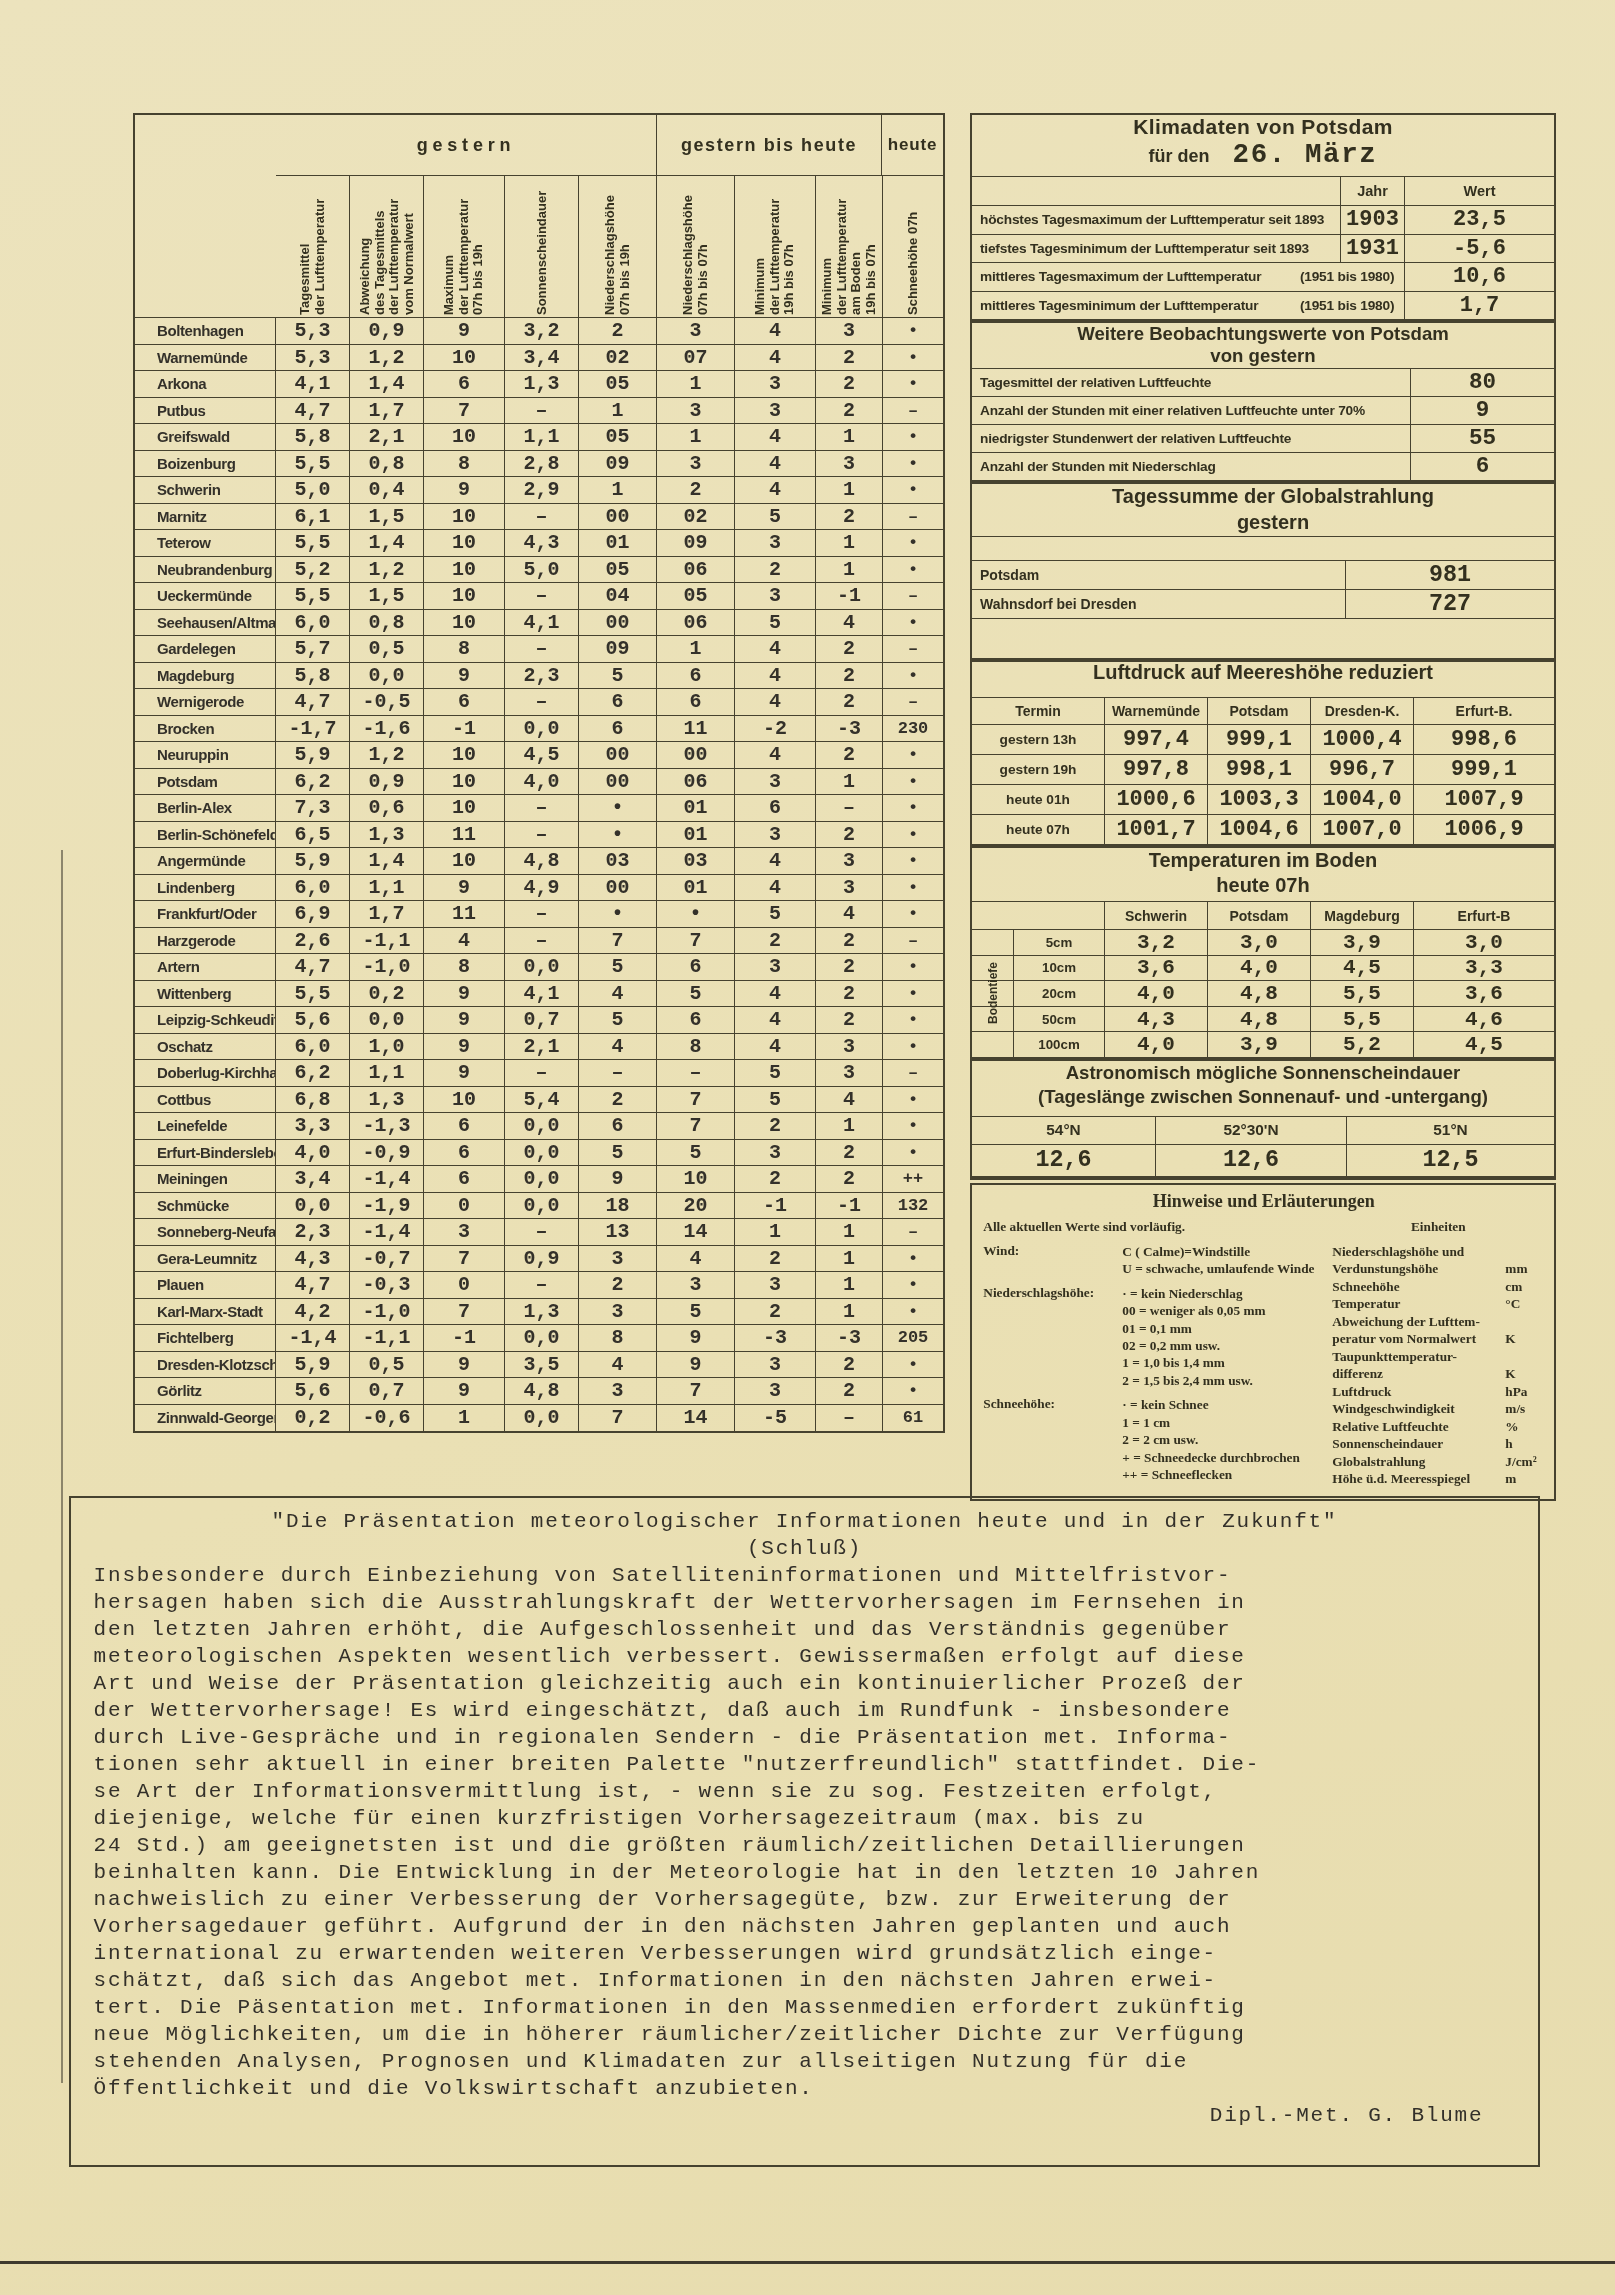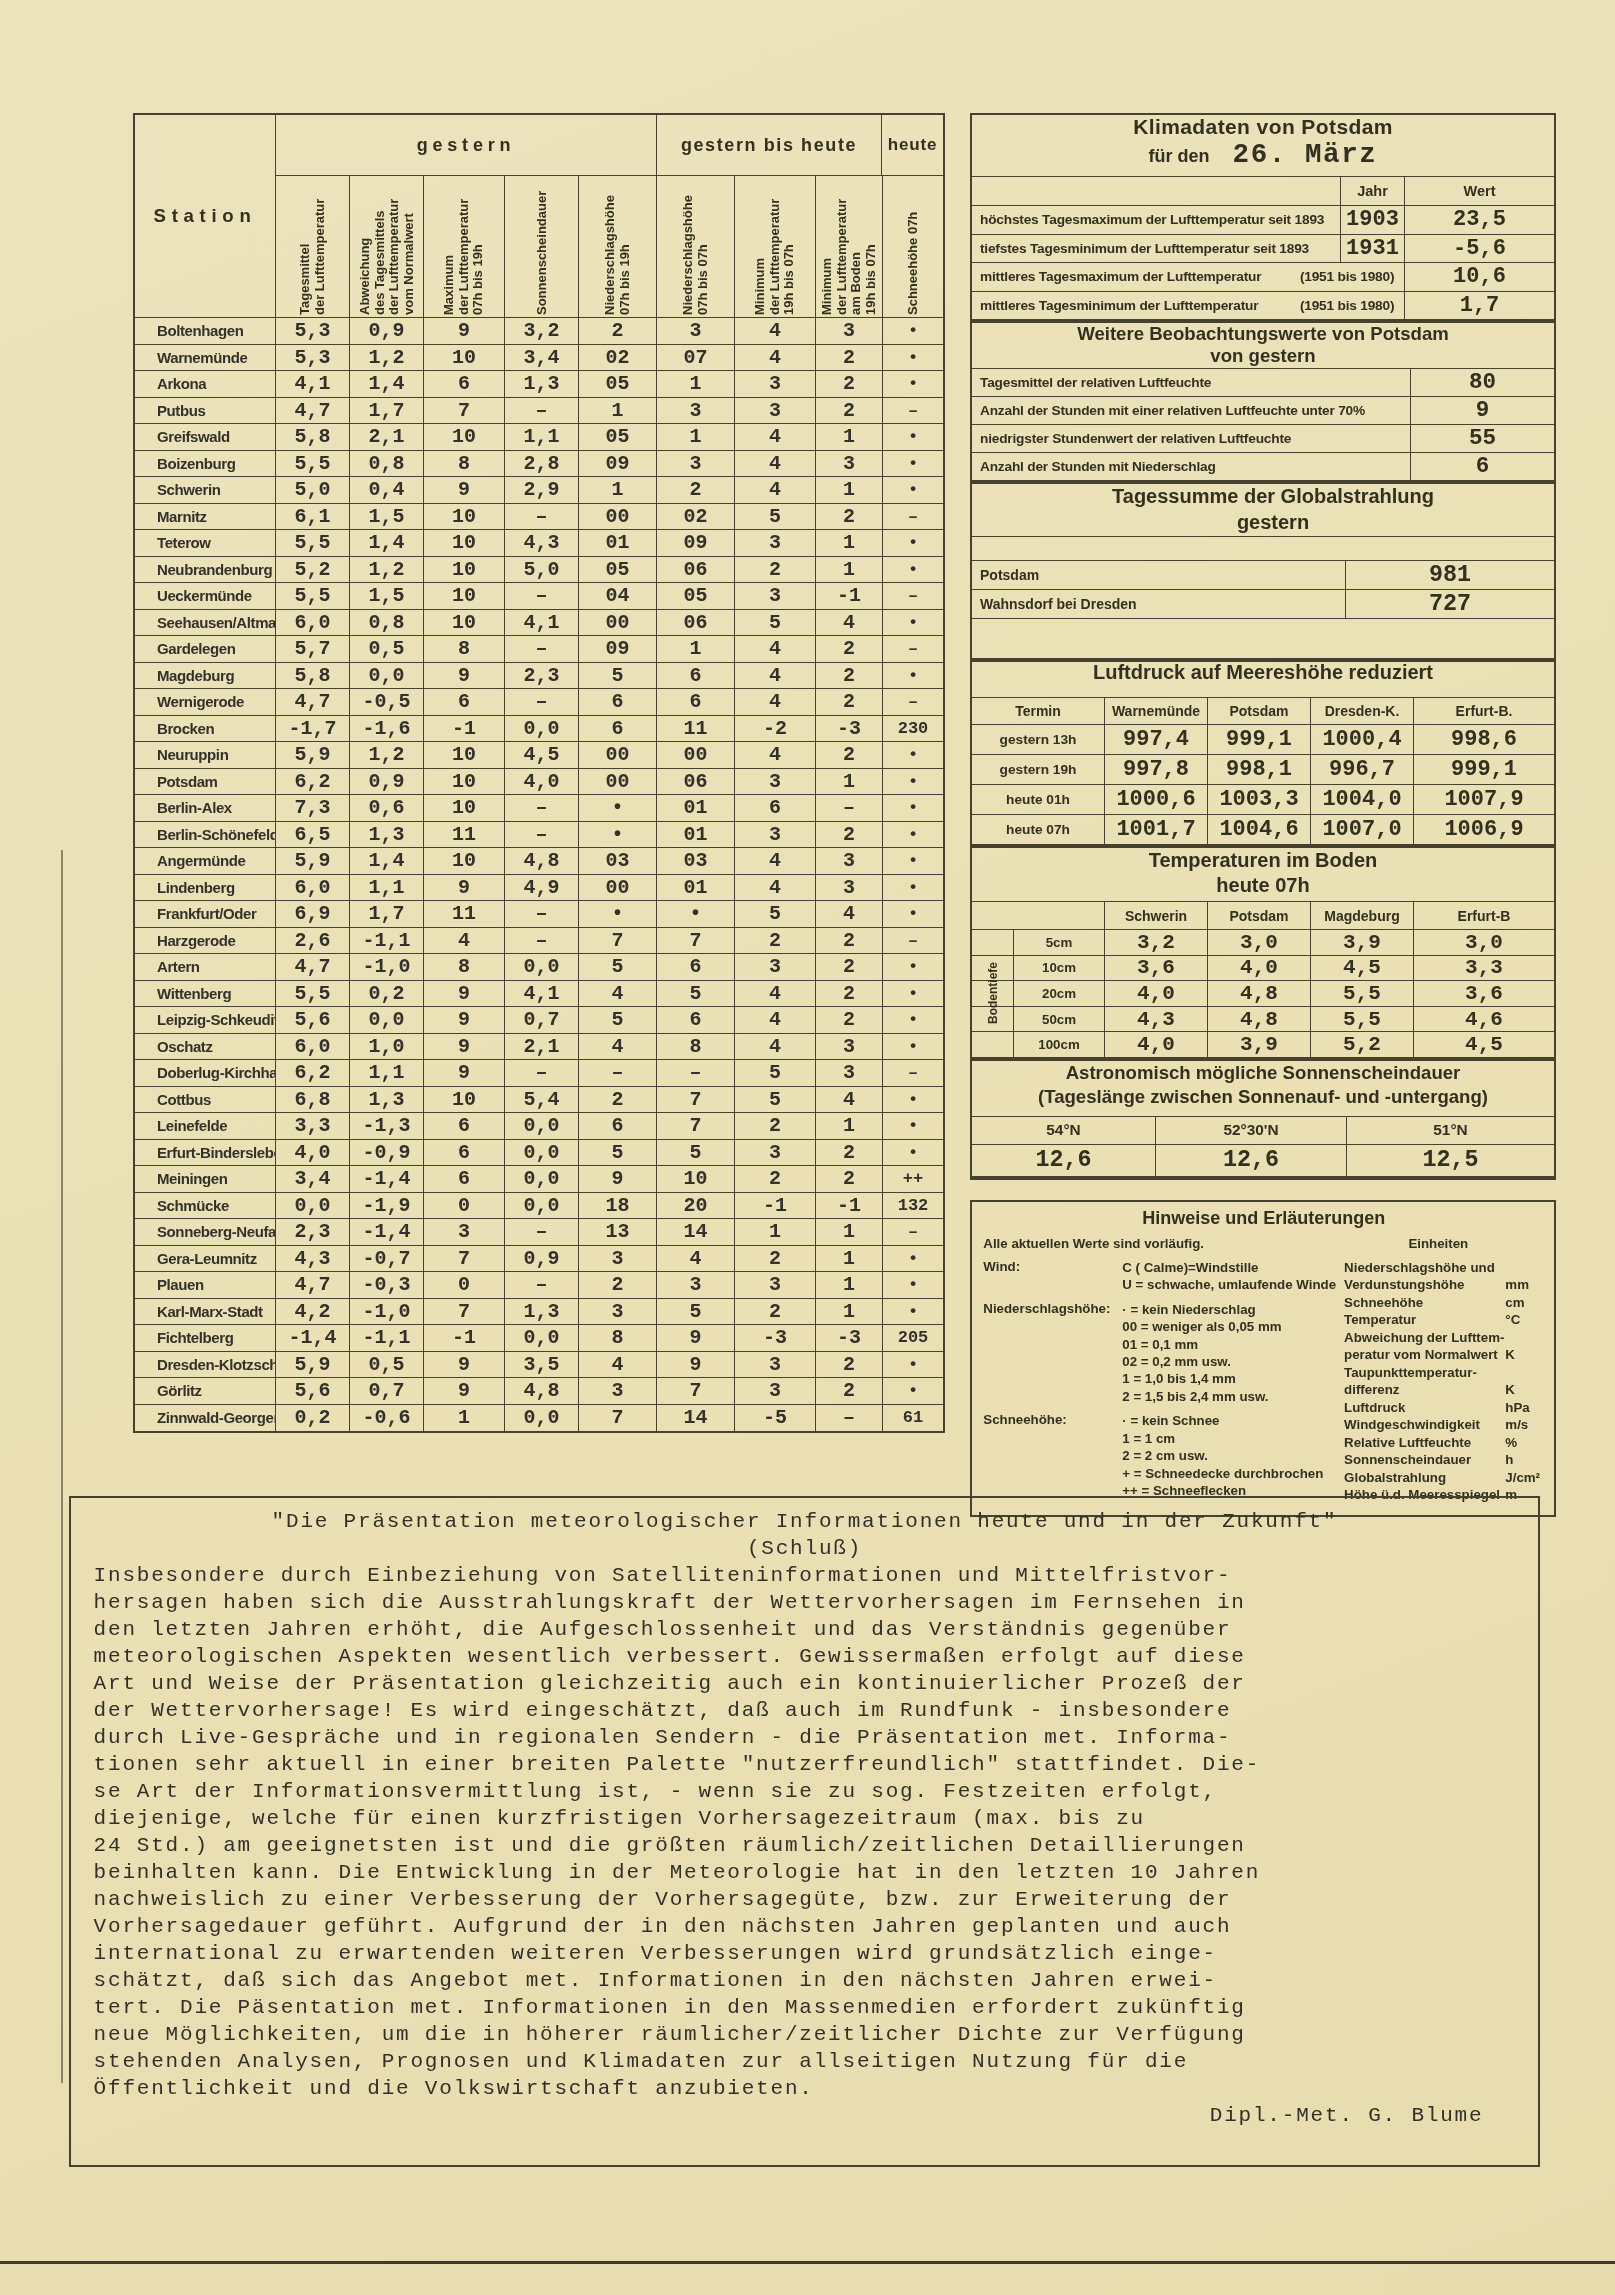--- a/index.html
+++ b/index.html
@@ -89,21 +89,21 @@
   
   .as-title{height:55px;font-size:18.6px;line-height:1.3;}
   .as-head{height:27px;display:grid;grid-template-columns:183px 191px 1fr;border-top:1.6px solid var(--ink);}
   .as-head>div{display:flex;align-items:center;justify-content:center;font-size:15.4px;font-weight:700;border-left:1.6px solid var(--ink);box-sizing:border-box;}
   .as-head>div:first-child{border-left:none;}
   .as-vals{height:31px;display:grid;grid-template-columns:183px 191px 1fr;border-top:1.6px solid var(--ink);}
   .as-vals>div{display:flex;align-items:center;justify-content:center;border-left:1.6px solid var(--ink);font-family:"Liberation Mono",monospace;font-size:23.4px;font-weight:700;box-sizing:border-box;}
   .as-vals>div:first-child{border-left:none;}
 
   
-  #hw{margin-top:20px;border:2.4px solid var(--ink);padding:6.5px 9.7px 8px 11.3px;box-sizing:border-box;}
+  #hw{margin-top:3px;border:2.4px solid var(--ink);padding:6.5px 9.7px 8px 11.3px;box-sizing:border-box;font-family:Liberation Serif, serif;}
   .hw-title{text-align:center;font-size:18px;font-weight:700;margin-bottom:6.5px;}
   .hw-cols{display:flex;gap:8px;}
   .hw-left{flex:1;}
   .hw-right{width:212px;}
   .hw-note-row{display:flex;justify-content:space-between;font-size:13.3px;font-weight:700;margin-bottom:8px;text-align:center;}
   .hw-group{display:flex;margin-bottom:7.3px;}
   .hw-glabel{width:139px;font-size:13.3px;font-weight:700;flex:none;}
   .hw-glines{font-size:13.3px;font-weight:700;line-height:17.4px;}
   .hw-glines div{white-space:nowrap;}
   .hw-units{font-size:13.3px;font-weight:700;line-height:17.5px;}
@@ -120,21 +120,20 @@
   .art-left{position:absolute;left:61px;top:850px;width:1.6px;height:1233px;background:rgba(62,58,46,.55);}
   .art-bottom{position:absolute;left:0;top:2261px;width:1616px;height:3.2px;background:#3e3a2e;}
 </style>
 </head>
 <body>
 
 <div class="page">
 
   <div id="wt">
     <div class="thead">
-      <div class="sthead">Station</div>
       <div class="groups">
         <div>gestern</div>
         <div>gestern bis heute</div>
         <div>heute</div>
       </div>
       <div class="vheads">
 
       <div class="vh">
             <div class="rot">Tagesmittel
 der Lufttemperatur</div>

